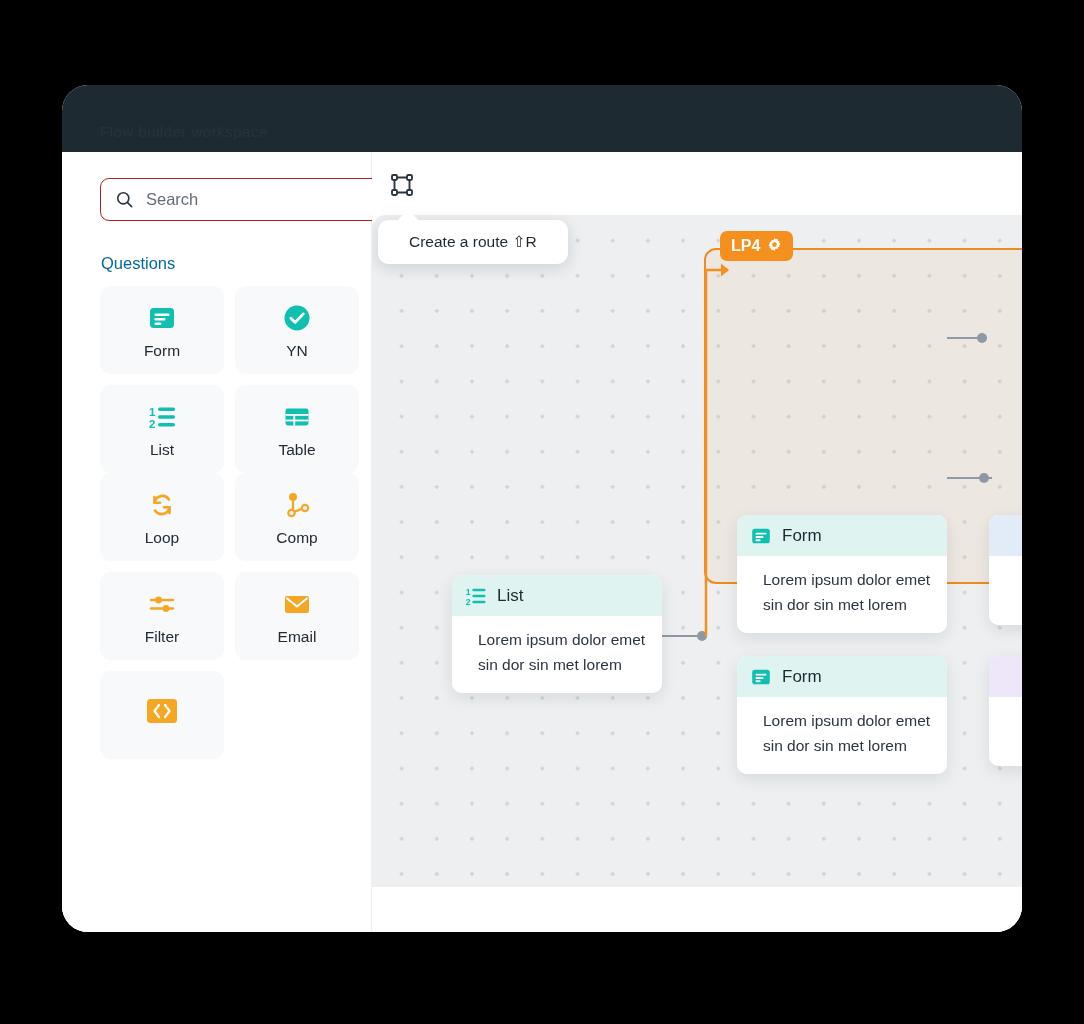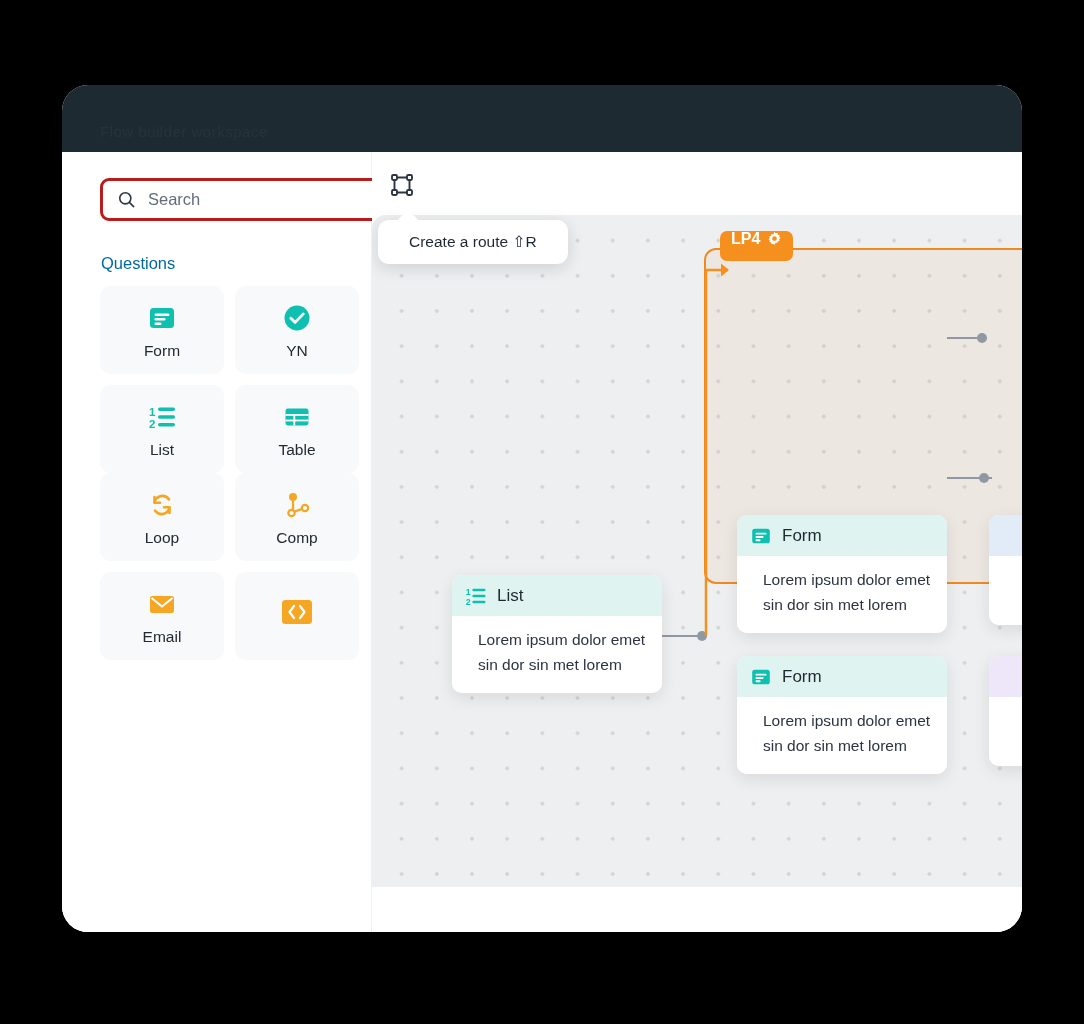--- a/index.html
+++ b/index.html
@@ -50,21 +50,21 @@
     width: 310px;
     height: 100%;
     background: #ffffff;
     border-right: 1px solid #edf0f2;
     padding: 26px 0 0 38px;
     flex: none;
   }
 
   .search-box {
     width: 294px; height: 43px;
-    border: 3px solid #b91c1c;
+    border: 1px solid #b91c1c;
     border-radius: 9px;
     background: #fff;
     display: flex;
     align-items: center;
     padding: 0 14px;
     gap: 12px;
   }
   .search-box svg { flex: none; display: block; }
   .search-input {
     border: none; outline: none;
@@ -213,21 +213,21 @@
     z-index: 2;
   }
   #group-badge {
     position: absolute;
     left: 348px; top: 16px;
     height: 30px;
     background: #f5901f;
     border-radius: 7px;
     padding: 0 11px;
     display: flex;
-    align-items: flex-start;
+    align-items: center;
     gap: 7px;
     z-index: 5;
     cursor: pointer;
   }
   #group-badge .badge-label {
     color: #ffffff;
     font-size: 16px;
     font-weight: bold;
     line-height: 1;
   }
@@ -352,20 +352,31 @@
               <circle cx="11" cy="7" r="4" fill="#f5a623" stroke="none"></circle>
               <circle cx="9.5" cy="23" r="3.2" fill="none"></circle>
               <circle cx="23" cy="18" r="3.2" fill="none"></circle>
               <path d="M11 11 L11 19.8"></path>
               <path d="M12.6 21.6 L19.9 18.9"></path>
             </svg>
           </span>
           <span class="card-label">Comp</span>
         </div>
 
+        <div class="palette-card">
+          <span class="card-icon">
+            <svg width="30" height="30" viewBox="0 0 30 30" fill="none" stroke="#f5a623" stroke-width="2.4" stroke-linecap="round">
+              <line x1="4" y1="11" x2="26" y2="11"></line>
+              <line x1="4" y1="19.5" x2="26" y2="19.5"></line>
+              <circle cx="11.5" cy="11" r="3.4" fill="#f5a623" stroke="none"></circle>
+              <circle cx="19" cy="19.5" r="3.4" fill="#f5a623" stroke="none"></circle>
+            </svg>
+          </span>
+          <span class="card-label">Filter</span>
+        </div>
 
         <div class="palette-card">
           <span class="card-icon">
             <svg width="30" height="30" viewBox="0 0 30 30">
               <rect x="3" y="7" width="24" height="17" rx="2.2" fill="#f5a623"></rect>
               <path d="M4.5 9 L15 17.5 L25.5 9" fill="none" stroke="#ffffff" stroke-width="2.1" stroke-linejoin="round"></path>
             </svg>
           </span>
           <span class="card-label">Email</span>
         </div>

